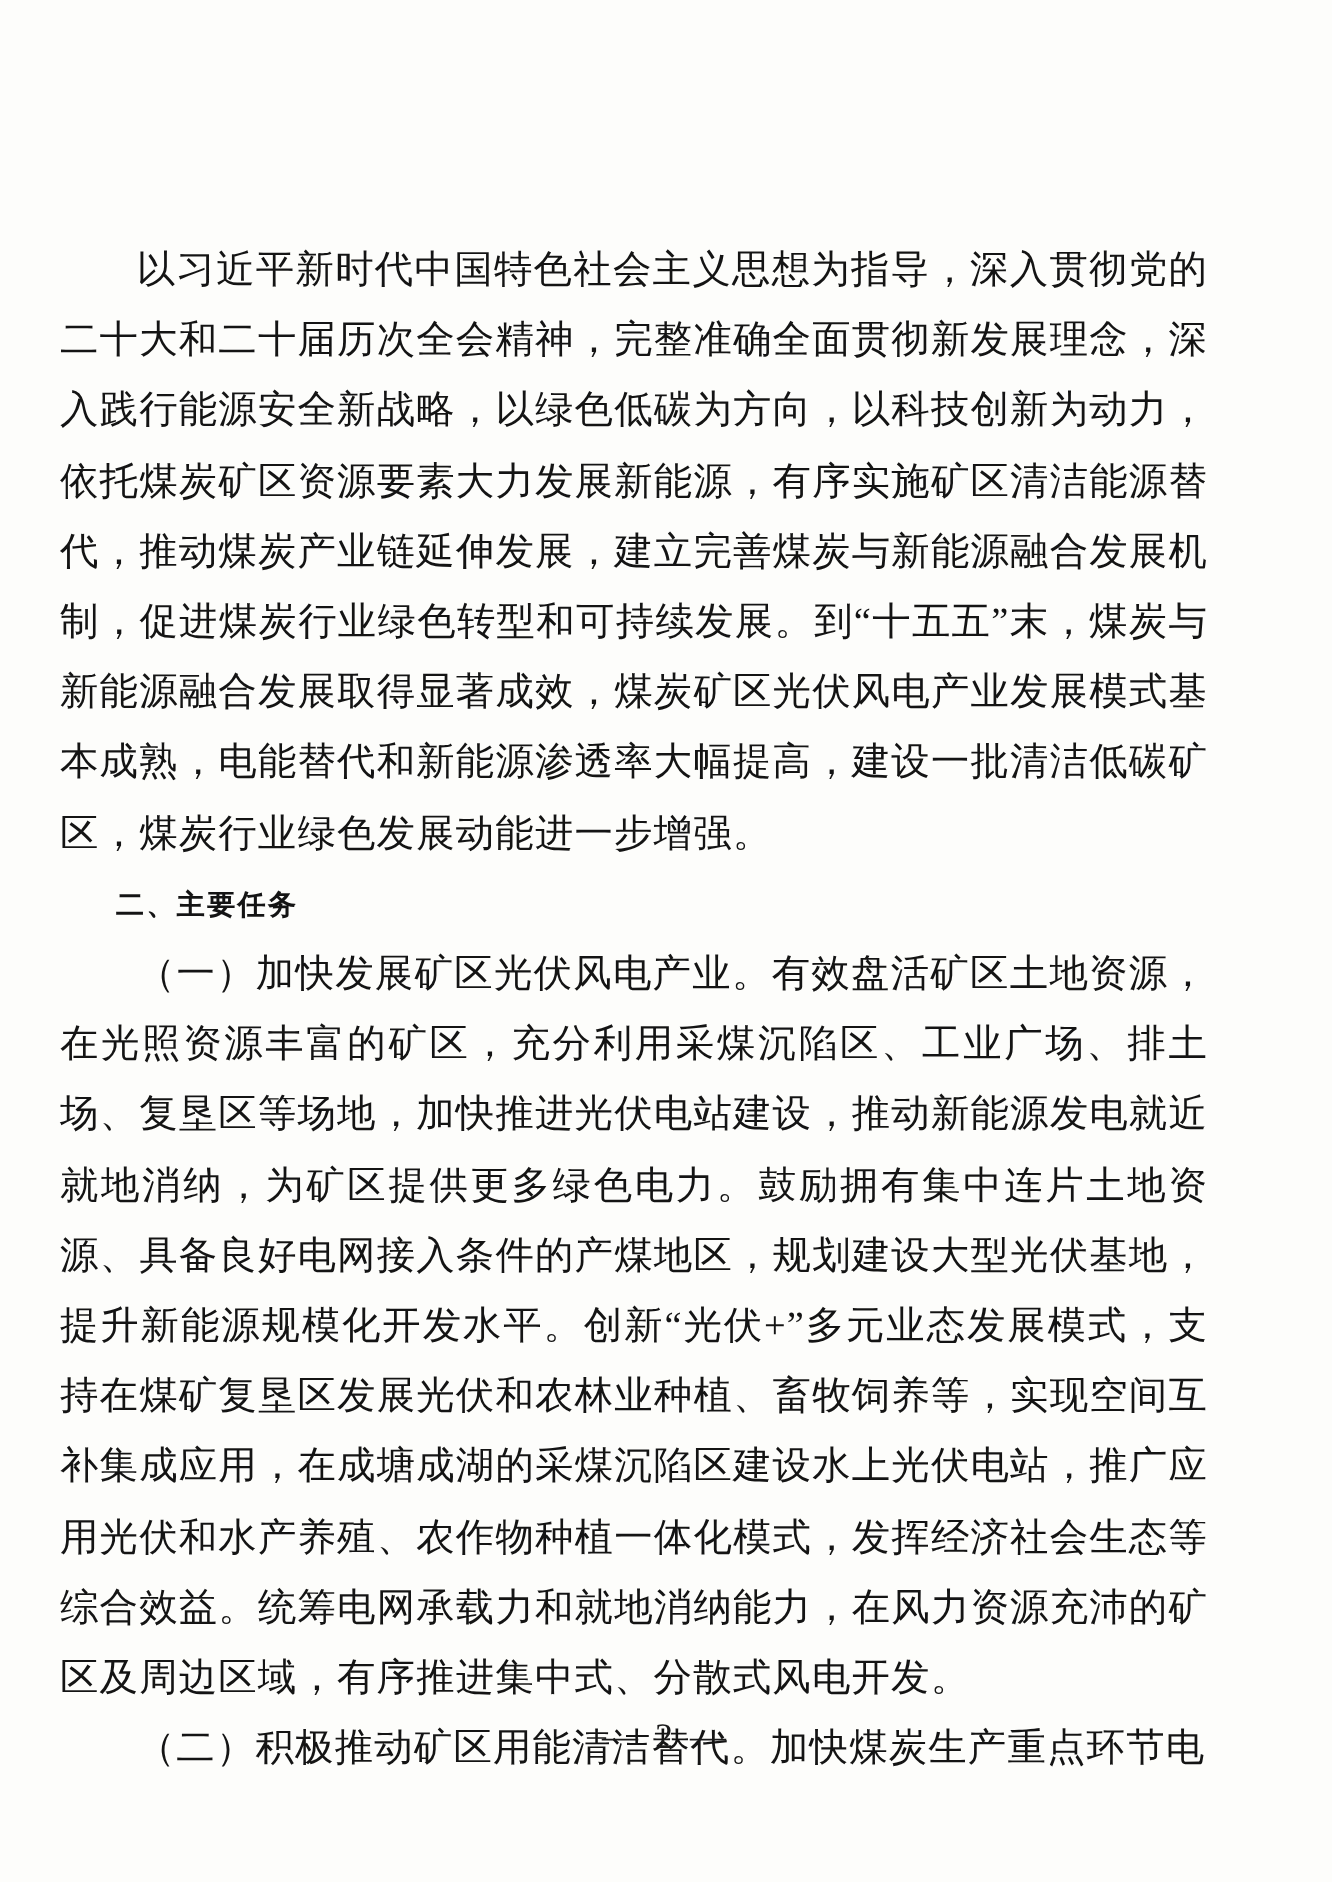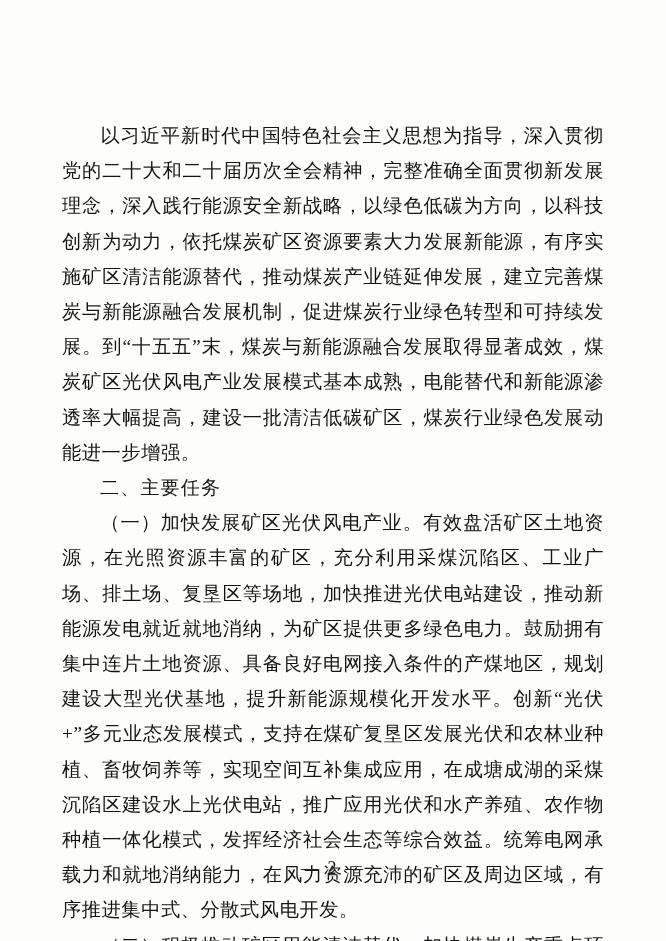--- a/index.html
+++ b/index.html
@@ -12,45 +12,45 @@
     background: #ffffff;
     font-family: "Liberation Serif", serif;
     overflow: hidden;
   }
   .page {
     position: relative;
     width: 666px;
     height: 941px;
     background: #fdfdfb;
     box-sizing: border-box;
-    padding: 118px 62px 0 62px;
+    padding: 118px 62px 0 30px;
   }
   .doc-body {
     font-size: 19.2px;
     line-height: 35.2px;
     color: #141414;
     text-align: justify;
     text-justify: inter-ideograph;
     letter-spacing: 0.6px;
   }
   .para {
     margin: 0;
     text-indent: 2em;
     white-space: normal;
   }
   .para + .para {
     margin-top: 0;
   }
   .heading {
     margin: 0;
     text-indent: 2em;
-    font-weight: normal;
+    font-weight: bold;
     font-family: "Liberation Sans", sans-serif;
     letter-spacing: 1.2px;
-    font-size: 19px;
+    font-size: 14px;
     line-height: 35.2px;
   }
   .footer {
     position: absolute;
     left: 0;
     right: 0;
     bottom: 62px;
     text-align: center;
     font-size: 18px;
     color: #1a1a1a;

